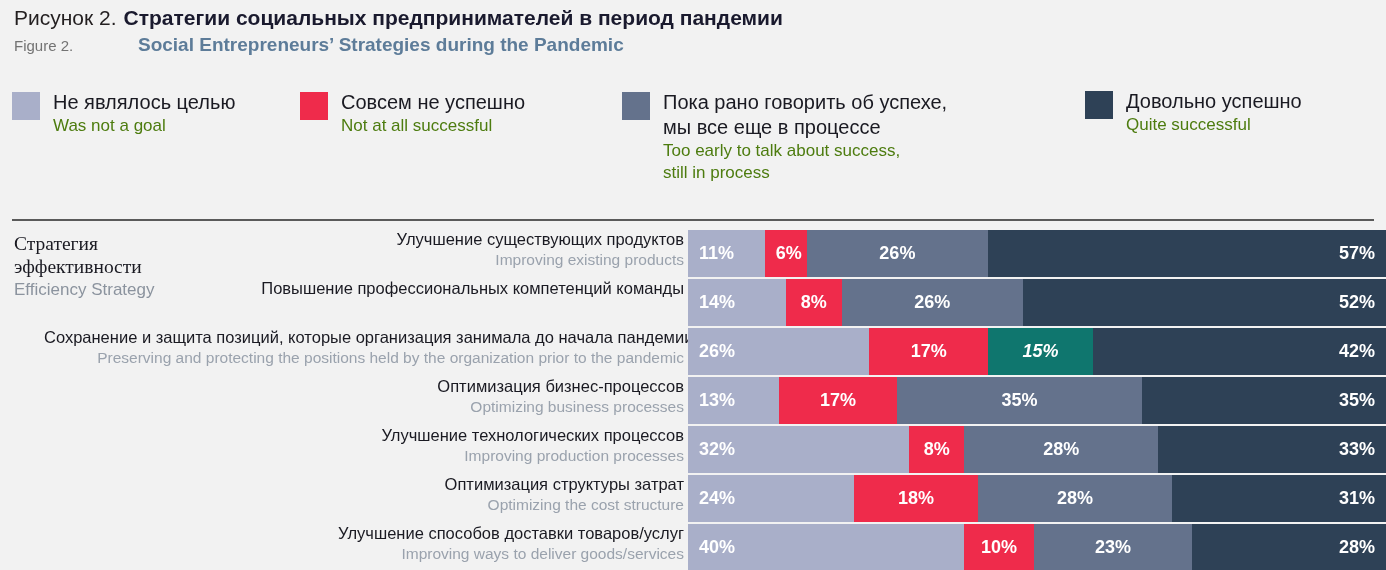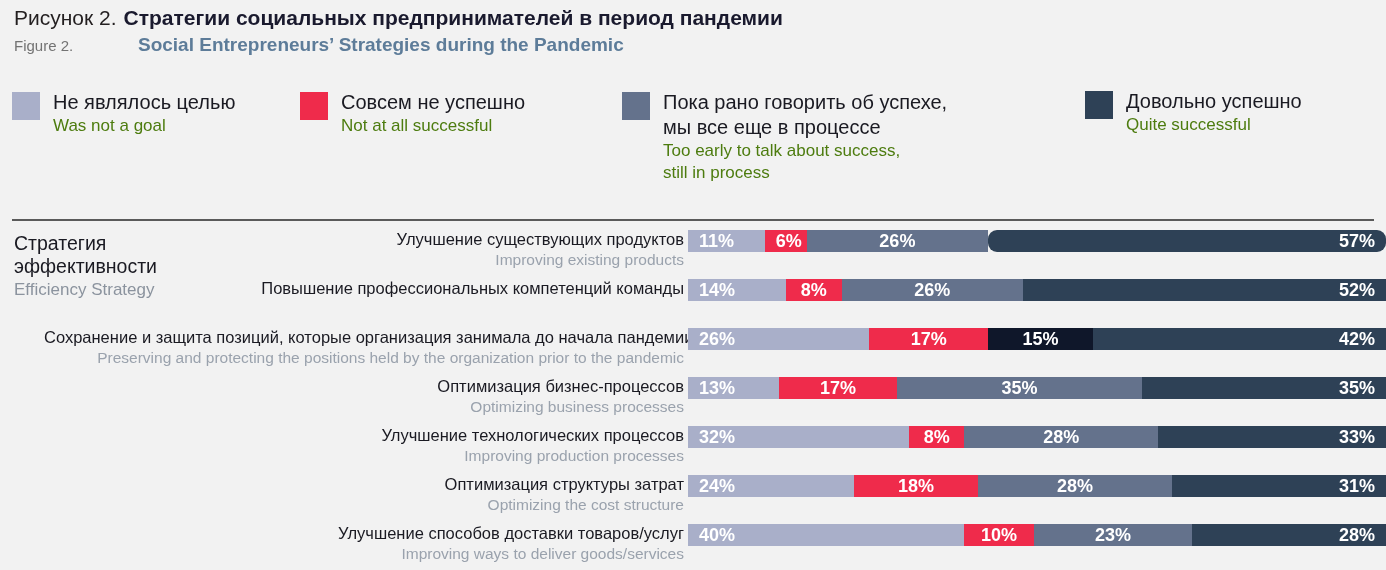--- a/index.html
+++ b/index.html
@@ -36,40 +36,40 @@
   
   .divider {
     position: absolute; left: 12px; top: 219px;
     width: 1362px; height: 2px; background: #5a5a5a;
   }
 
   
   .chart { position: absolute; left: 0; top: 230px; width: 1386px; height: 340px; }
 
   .group-label { position: absolute; left: 14px; top: 2px; width: 190px; }
-  .group-ru { font-size: 19.5px; color: #1a1a22; line-height: 1.18; }
+  .group-ru { font-size: 19.5px; color: #1a1a22; line-height: 1.18; font-family: Liberation Serif, serif; }
   .group-en { font-size: 17px; color: #8b939e; line-height: 1.3; margin-top: 1px; }
 
   .rows { position: absolute; left: 0; top: 0; width: 1386px; }
   .row { position: relative; height: 39px; margin-bottom: 10px; }
 
   .row-labels {
     position: absolute; right: 702px; top: 0;
     width: 640px; text-align: right;
   }
   .row-ru { font-size: 16.5px; color: #1a1a22; line-height: 1.2; white-space: nowrap; }
   .row-en { font-size: 15.5px; color: #9aa2ad; line-height: 1.2; white-space: nowrap; margin-top: 1px; }
 
   .bar {
     position: absolute; left: 688px; top: 0;
     width: 698px; height: 39px;
     display: flex;
   }
   .seg {
-    height: 22px;
+    height: 47px;
     display: flex; align-items: center;
     color: #ffffff; font-size: 18px; font-weight: bold;
     overflow: hidden;
   }
   .seg-label { padding: 0 11px; white-space: nowrap; }
   .seg.left-align .seg-label { margin-right: auto; }
   .seg.right-align { justify-content: flex-end; }
   .seg.center-align { justify-content: center; }
 </style>
 </head>
@@ -140,21 +140,21 @@
           <div class="bar">
             <div class="seg left-align" style="background: rgb(169, 175, 201); width: 11%;">
               <span class="seg-label">11%</span>
             </div>
             <div class="seg left-align" style="background: rgb(239, 43, 75); width: 6%;">
               <span class="seg-label">6%</span>
             </div>
             <div class="seg center-align" style="background: rgb(100, 114, 140); width: 26%;">
               <span class="seg-label">26%</span>
             </div>
-            <div class="seg right-align" style="background: rgb(46, 65, 86); width: 57%; border-radius: 9px;">
+            <div class="seg right-align" style="background: rgb(46, 65, 86); width: 57%;">
               <span class="seg-label">57%</span>
             </div>
           </div>
         </div>
         <div class="row">
           <div class="row-labels">
             <div class="row-ru">Повышение профессиональных компетенций команды</div>
           </div>
           <div class="bar">
             <div class="seg left-align" style="background: rgb(169, 175, 201); width: 14%;">
@@ -176,21 +176,21 @@
             <div class="row-ru">Сохранение и защита позиций, которые организация занимала до начала пандемии</div>
             <div class="row-en">Preserving and protecting the positions held by the organization prior to the pandemic</div>
           </div>
           <div class="bar">
             <div class="seg left-align" style="background: rgb(169, 175, 201); width: 26%;">
               <span class="seg-label">26%</span>
             </div>
             <div class="seg center-align" style="background: rgb(239, 43, 75); width: 17%;">
               <span class="seg-label">17%</span>
             </div>
-            <div class="seg center-align" style="background: #0f172a; width: 15%;">
+            <div class="seg center-align" style="background: #0f766e; width: 15%; font-style: italic;">
               <span class="seg-label">15%</span>
             </div>
             <div class="seg right-align" style="background: rgb(46, 65, 86); width: 42%;">
               <span class="seg-label">42%</span>
             </div>
           </div>
         </div>
         <div class="row">
           <div class="row-labels">
             <div class="row-ru">Оптимизация бизнес-процессов</div>

